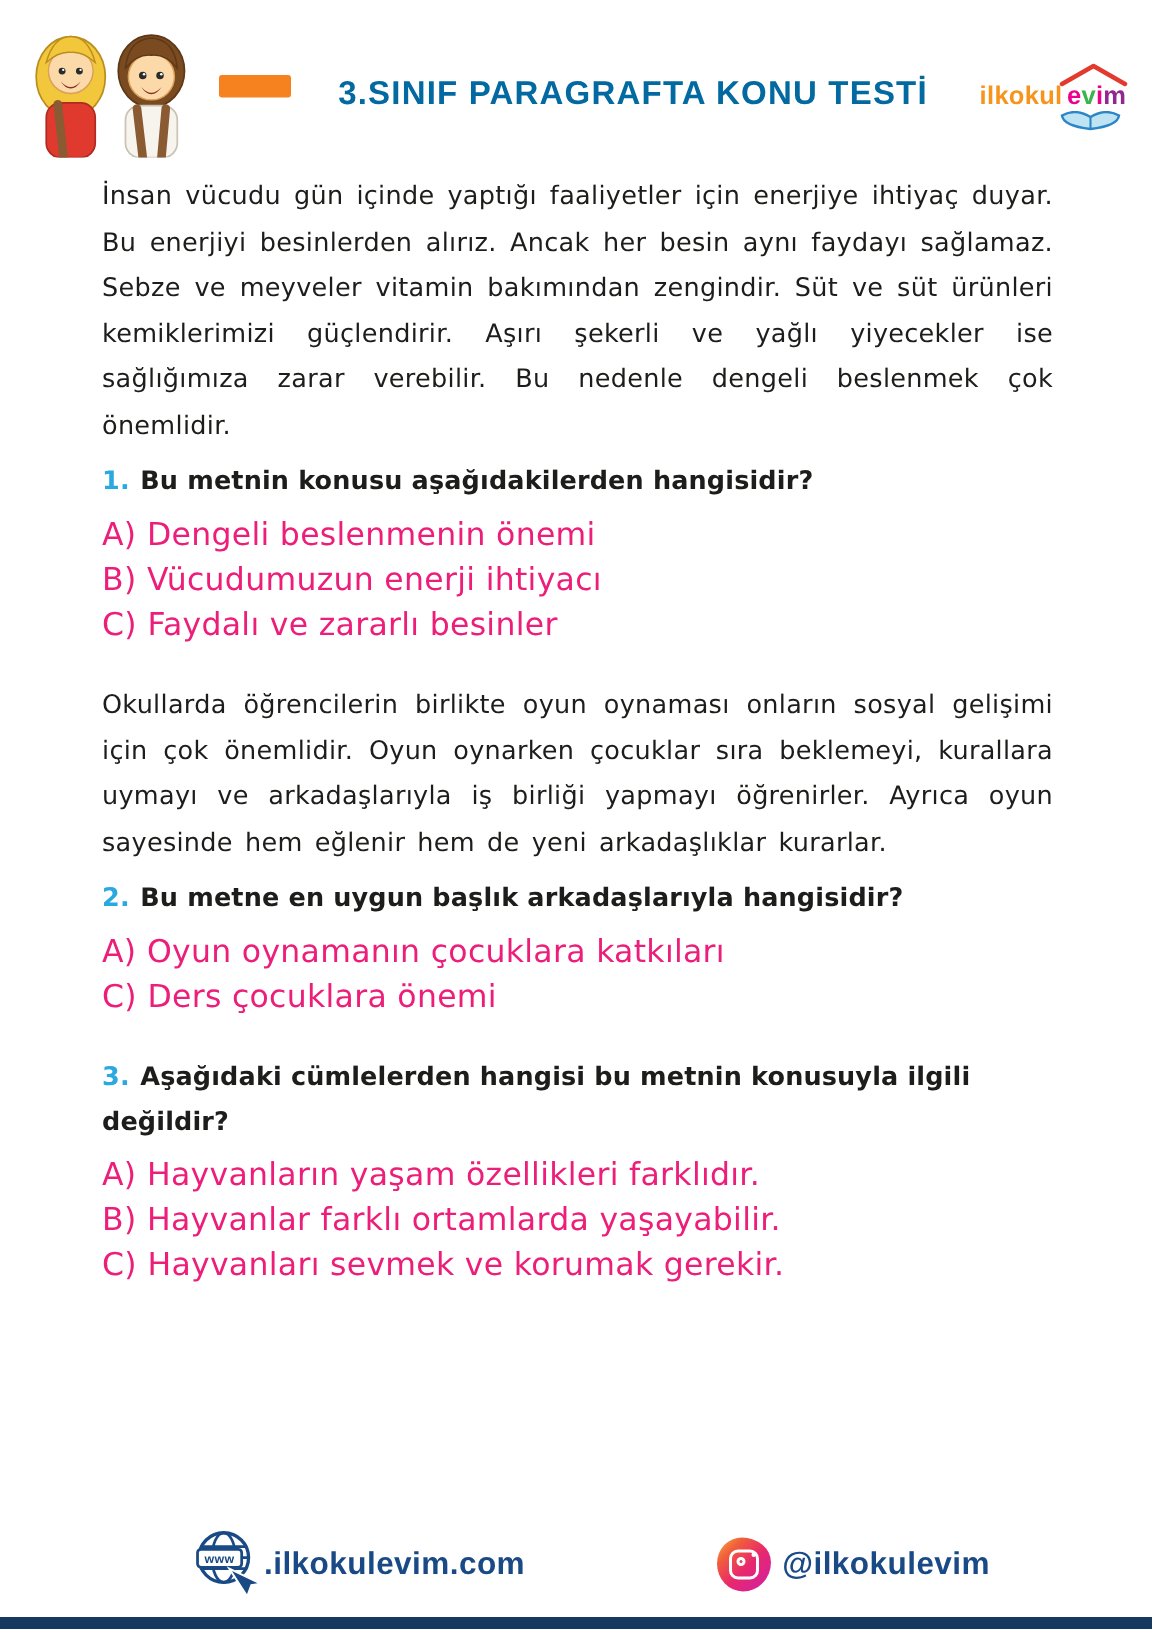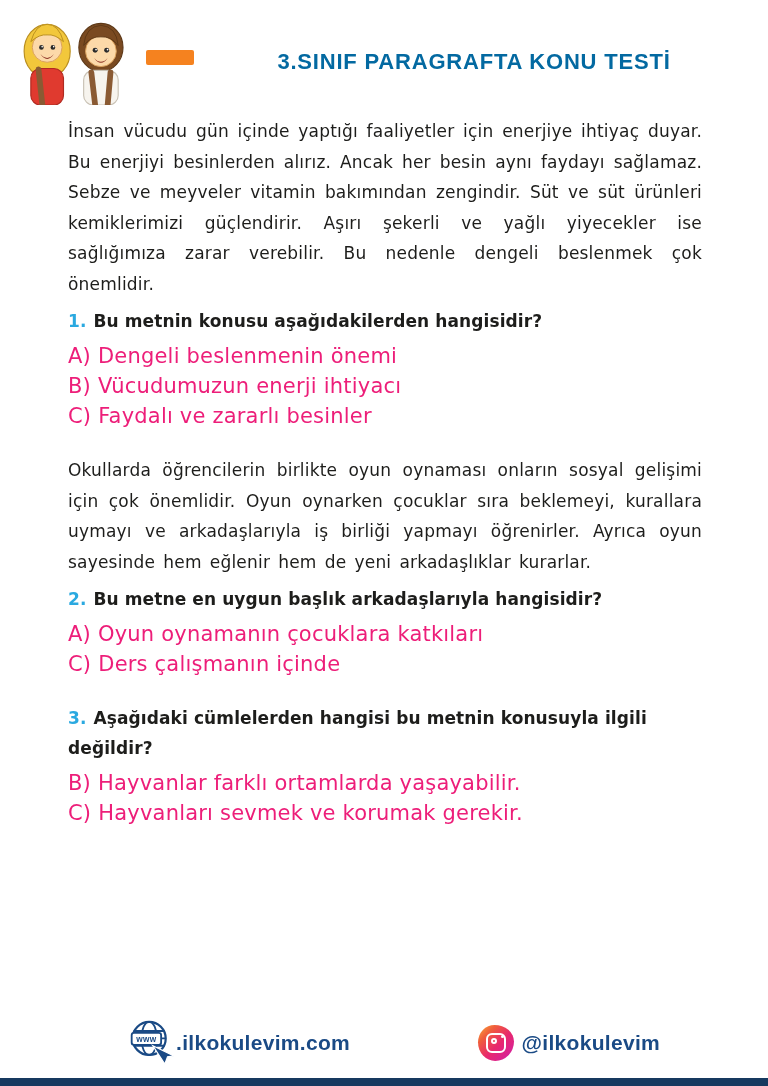--- a/index.html
+++ b/index.html
@@ -128,47 +128,60 @@
     <path d="M85 51 Q92 59 99 51 Q96 56 92 56 Q88 56 85 51 Z" fill="#8A2F23"></path>
     <rect x="74" y="64" width="36" height="36" rx="10" fill="#F7F4EE" stroke="#C9C2B5" stroke-width="1.2"></rect>
     <path d="M82 66 L86 100" stroke="#8A5A33" stroke-width="6" stroke-linecap="round"></path>
     <path d="M102 66 L99 100" stroke="#8A5A33" stroke-width="6" stroke-linecap="round"></path>
   </svg>
 
   <div class="dash"></div>
 
   <div class="title">3.SINIF PARAGRAFTA KONU TESTİ</div>
 
+  <div class="logo">
+    <svg class="roof" viewBox="0 0 46 16" aria-hidden="true">
+      <path d="M2 14 L23 2 L44 14" fill="none" stroke="#E23B2E" stroke-width="3" stroke-linecap="round" stroke-linejoin="round"></path>
+    </svg>
+    <div class="logo-line">
+      <span class="logo-word1">ilkokul</span><span class="logo-evim"><span class="l0">e</span><span class="l1">v</span><span class="l2">i</span><span class="l3">m</span></span>
+    </div>
+    <svg class="book" viewBox="0 0 42 14" aria-hidden="true">
+      <path d="M21 4 Q11 -2 2 3 Q3 10 21 12 Q39 10 40 3 Q31 -2 21 4 Z" fill="#BEE4F4" stroke="#2A86C7" stroke-width="1.6"></path>
+      <path d="M21 4 L21 12" stroke="#2A86C7" stroke-width="1.4"></path>
+    </svg>
+  </div>
 </div>
 
 <div class="content">
 
   <div class="section">
     <p class="paragraph">İnsan vücudu gün içinde yaptığı faaliyetler için enerjiye ihtiyaç duyar. Bu enerjiyi besinlerden alırız. Ancak her besin aynı faydayı sağlamaz. Sebze ve meyveler vitamin bakımından zengindir. Süt ve süt ürünleri kemiklerimizi güçlendirir. Aşırı şekerli ve yağlı yiyecekler ise sağlığımıza zarar verebilir. Bu nedenle dengeli beslenmek çok önemlidir.</p>
     <p class="question">
       <span class="qnum">1.</span><span>Bu metnin konusu aşağıdakilerden hangisidir?</span>
     </p>
     <p class="option"><span class="olabel">A)</span><span>Dengeli beslenmenin önemi</span></p>
     <p class="option"><span class="olabel">B)</span><span>Vücudumuzun enerji ihtiyacı</span></p>
     <p class="option"><span class="olabel">C)</span><span>Faydalı ve zararlı besinler</span></p>
   </div>
 
   <div class="section">
     <p class="paragraph">Okullarda öğrencilerin birlikte oyun oynaması onların sosyal gelişimi için çok önemlidir. Oyun oynarken çocuklar sıra beklemeyi, kurallara uymayı ve arkadaşlarıyla iş birliği yapmayı öğrenirler. Ayrıca oyun sayesinde hem eğlenir hem de yeni arkadaşlıklar kurarlar.</p>
     <p class="question">
       <span class="qnum">2.</span><span>Bu metne en uygun başlık arkadaşlarıyla hangisidir?</span>
     </p>
     <p class="option"><span class="olabel">A)</span><span>Oyun oynamanın çocuklara katkıları</span></p>
-    <p class="option"><span class="olabel">C)</span><span>Ders çalışmanın içinde</span></p>
+    <p class="option"><span class="olabel">C)</span><span>Ders çocuklara önemi</span></p>
   </div>
 
   <div class="section">
     <p class="question">
       <span class="qnum">3.</span><span>Aşağıdaki cümlelerden hangisi bu metnin konusuyla ilgili değildir?</span>
     </p>
+    <p class="option"><span class="olabel">A)</span><span>Hayvanların yaşam özellikleri farklıdır.</span></p>
     <p class="option"><span class="olabel">B)</span><span>Hayvanlar farklı ortamlarda yaşayabilir.</span></p>
     <p class="option"><span class="olabel">C)</span><span>Hayvanları sevmek ve korumak gerekir.</span></p>
   </div>
 
 </div>
 
 <div class="footer">
 
   <div class="footer-item">
     <svg class="globe" viewBox="0 0 50 54" aria-hidden="true">

